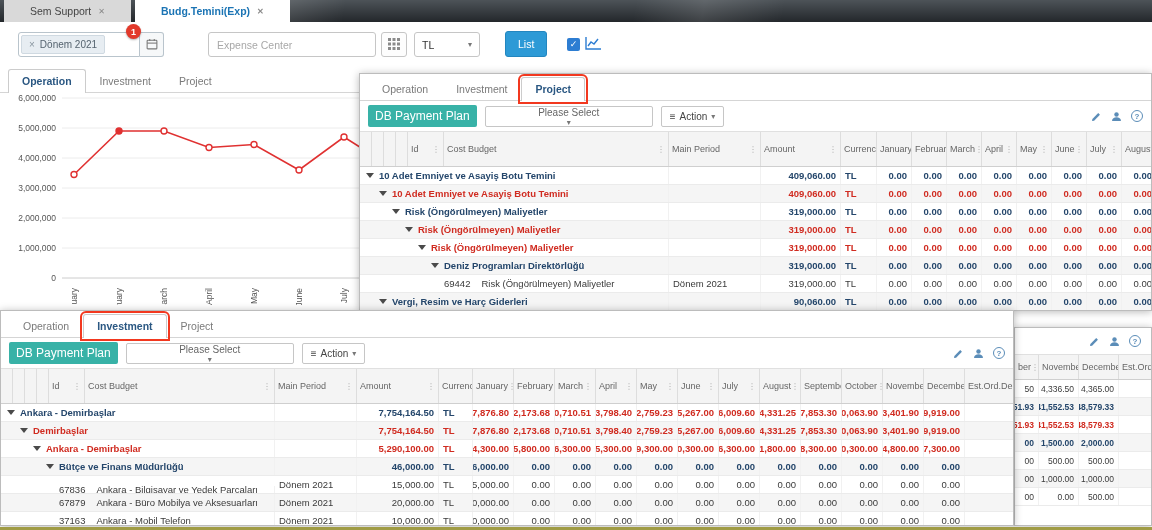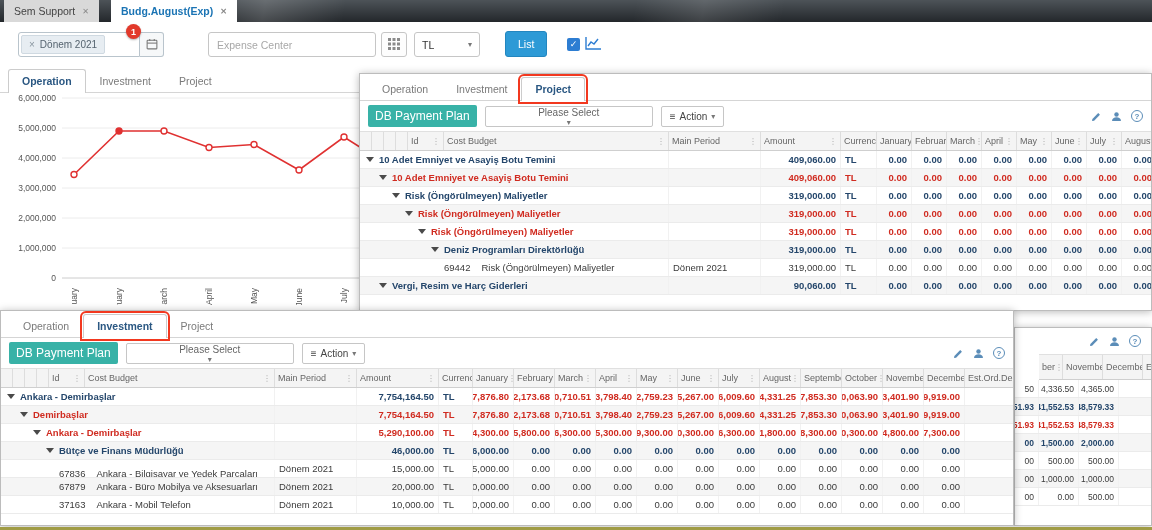--- a/index.html
+++ b/index.html
@@ -5,21 +5,21 @@
   *{margin:0;padding:0;box-sizing:border-box;}
   html,body{width:1152px;height:530px;}
   body{font-family:"Liberation Sans",sans-serif;background:#fff;position:relative;overflow:hidden;}
   .screen{position:absolute;left:0;top:0;width:1152px;height:530px;background:#fff;overflow:hidden;}
 
   
   .titlebar{position:absolute;left:0;top:0;width:100%;height:22px;
     background:linear-gradient(100deg,rgba(255,255,255,0) 18%,rgba(255,255,255,.16) 23%,rgba(255,255,255,0) 30%,rgba(255,255,255,0) 55%,rgba(255,255,255,.12) 61%,rgba(255,255,255,0) 68%),
                linear-gradient(180deg,#4d5358,#23272b);
     display:flex;align-items:stretch;padding-left:4px;}
-  .win-tab{display:flex;align-items:center;gap:7px;padding:0 10px;font-size:10.5px;background:#d9d9d9;color:#444;margin-right:12px;cursor:pointer;}
+  .win-tab{display:flex;align-items:center;gap:7px;padding:0 26px;font-size:10.5px;background:#d9d9d9;color:#444;margin-right:4px;cursor:pointer;}
   .win-tab.active{background:#ffffff;color:#1b74b4;font-weight:bold;}
   .win-close{font-size:8px;color:#888;}
 
   
   .toolbar{position:absolute;top:22px;left:0;width:100%;height:44px;background:#fff;}
   .period-box{position:absolute;left:18px;top:10px;width:122px;height:25px;border:1px solid #b9c4cc;border-radius:3px 0 0 3px;background:#fff;display:flex;align-items:center;padding:2px;}
   .period-tag{background:#e7edf2;border:1px solid #cfd9e1;border-radius:2px;height:19px;display:flex;align-items:center;gap:5px;padding:0 7px;font-size:10px;color:#55636f;white-space:nowrap;}
   .tag-x{color:#8a97a1;font-size:10px;}
   .cal-btn{position:absolute;left:140px;top:10px;width:24px;height:25px;border:1px solid #b9c4cc;border-left:none;border-radius:0 3px 3px 0;background:#f6f8f9;display:flex;align-items:center;justify-content:center;cursor:pointer;}
   .badge{position:absolute;left:126px;top:2px;width:15px;height:15px;border-radius:50%;background:#e2392b;color:#fff;font-size:9px;font-weight:bold;display:flex;align-items:center;justify-content:center;box-shadow:0 1px 2px rgba(0,0,0,.3);}
@@ -52,21 +52,21 @@
 
   .pcontrols{display:flex;align-items:center;gap:8px;padding:0 8px;height:30px;}
   .teal-btn{background:#38b2a7;color:#fff;font-size:12px;padding:4px 7px;border:none;border-radius:2px;cursor:pointer;white-space:nowrap;}
   .pselect{width:168px;height:21px;border:1px solid #c6c6c6;border-radius:2px;font-size:10px;color:#666;display:flex;align-items:center;justify-content:space-between;padding:0 7px;background:#fff;cursor:pointer;flex-direction:column;}
   .action-btn{height:21px;border:1px solid #c6c6c6;border-radius:2px;background:#fff;font-size:10px;color:#444;display:flex;align-items:center;gap:4px;padding:0 8px;cursor:pointer;}
   .panel-icons{margin-left:auto;display:flex;gap:9px;align-items:center;}
   .picon{cursor:pointer;display:flex;align-items:center;}
   .help-circ{width:12px;height:12px;border:1.4px solid #5b8db8;border-radius:50%;color:#5b8db8;font-size:8px;font-weight:bold;display:flex;align-items:center;justify-content:center;}
 
   
-  .grid-header{display:grid;height:20px;background:#f4f4f4;border-top:1px solid #e0e0e0;border-bottom:1px solid #cfcfcf;font-size:9px;color:#666;}
+  .grid-header{display:grid;height:36px;background:#f4f4f4;border-top:1px solid #e0e0e0;border-bottom:1px solid #cfcfcf;font-size:9px;color:#666;}
   .gh-cell{display:flex;align-items:center;justify-content:space-between;padding:0 3px;border-right:1px solid #dddddd;overflow:hidden;white-space:nowrap;}
   .sort-dots{color:#a8a8a8;font-size:8px;}
   .grid-row{display:grid;height:18px;font-size:9.5px;align-items:stretch;border-bottom:1px solid #ebebeb;background:#fff;cursor:pointer;}
   .grid-row.alt{background:#f5f5f5;}
   .cell{padding:0 4px;overflow:hidden;white-space:nowrap;border-right:1px solid #f1f1f1;display:flex;align-items:center;}
   .cell.num{justify-content:flex-end;}
   .tree-cell{gap:5px;border-right:1px solid #f1f1f1;}
   .tree-arrow{width:0;height:0;border-left:4px solid transparent;border-right:4px solid transparent;border-top:5px solid #4a4a4a;flex:none;}
   .leaf-id{margin-right:6px;color:#3a3a3a;}
   .row-navy{color:#24466b;font-weight:bold;}
@@ -86,21 +86,21 @@
 <body>
 
 <div class="screen">
 
   <div class="titlebar">
     <div class="win-tab">
       <span>Sem Support</span>
       <span class="win-close">✕</span>
     </div>
     <div class="win-tab active">
-      <span>Budg.August(Exp)</span>
+      <span>Budg.Temini(Exp)</span>
       <span class="win-close">✕</span>
     </div>
   </div>
 
   <div class="toolbar">
     <div class="period-box">
       <span class="period-tag">
         <span class="tag-x">×</span>
         <span>Dönem 2021</span>
       </span>
@@ -430,21 +430,21 @@
         </span>
       <span class="picon">
           <svg width="11" height="11" viewBox="0 0 16 16">
             <circle cx="8" cy="5" r="3.2" fill="#5b8db8"></circle>
             <path d="M1.5 14.5c0-3.5 3-5.3 6.5-5.3s6.5 1.8 6.5 5.3z" fill="#5b8db8"></path>
           </svg>
         </span>
       <span class="picon help-circ">?</span>
     </div>
     <div id="side-table">
-        <div class="grid-header" style="grid-template-columns: 24px 40px 40px 34px; margin-left: 24px;">
+        <div class="grid-header" style="grid-template-columns: 24px 40px 40px 34px;">
           <div class="gh-cell">
             <span>ber</span>
             <span class="sort-dots">⋮</span>
           </div>
           <div class="gh-cell">
             <span>November</span>
           </div>
           <div class="gh-cell">
             <span>December</span>
           </div>

